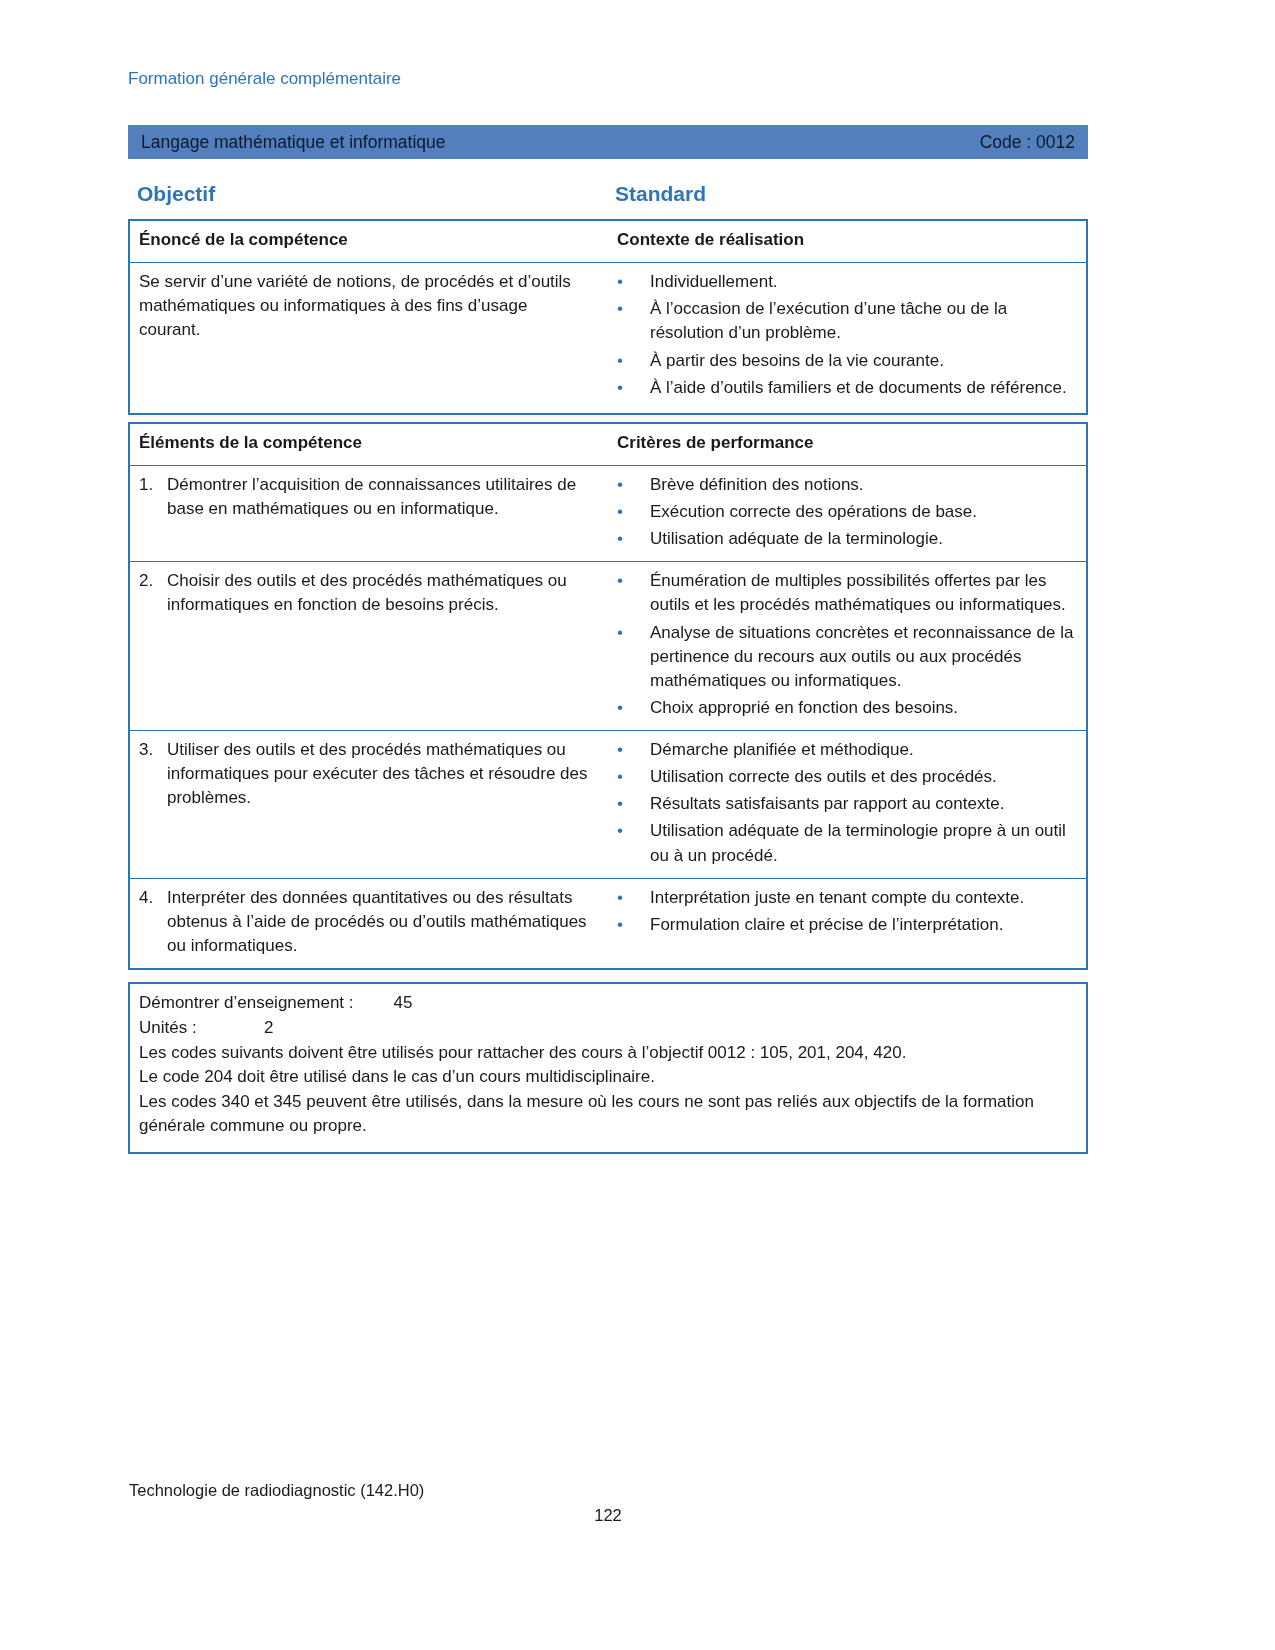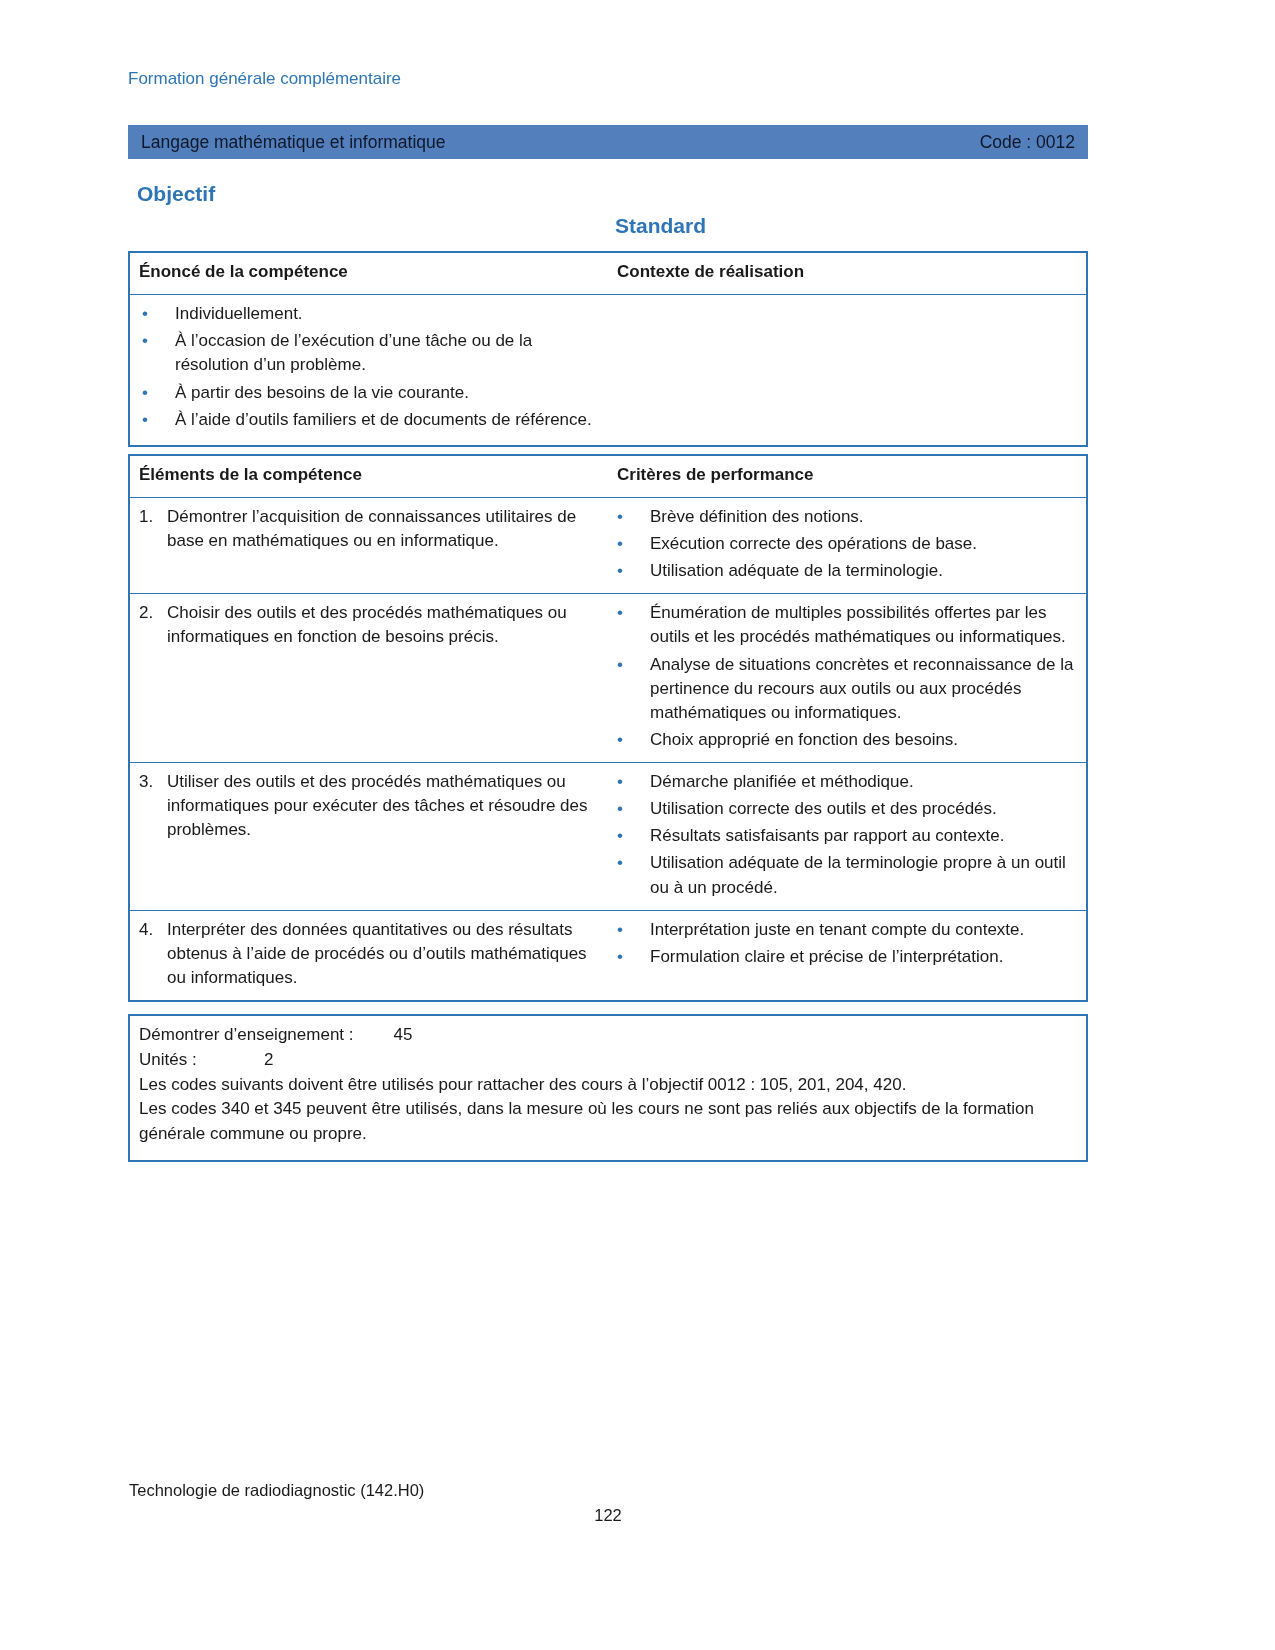--- a/index.html
+++ b/index.html
@@ -22,21 +22,21 @@
     background: var(--bar-bg, #5380bd); color: #0f172a;
     display: flex; justify-content: space-between; align-items: center;
     padding: 0 13px; font-size: 17.5px;
   }
 
   .headings {
     margin-top: 23px; display: grid; grid-template-columns: 475px 1fr;
     color: var(--accent, #2e75b6); font-weight: bold; font-size: 21px;
   }
   .headings .h-l { padding-left: 9px; }
-  .headings .h-r { padding-left: 12px; margin-top: 32px; }
+  .headings .h-r { padding-left: 12px; }
 
   .box { border: 2px solid var(--accent, #2e75b6); margin-top: 13px; font-size: 17px; line-height: 1.42; }
   .box2 { margin-top: 7px; }
   .box3 { margin-top: 12px; }
 
   .row { display: grid; grid-template-columns: 475px 1fr; }
   .row + .row { border-top: 1px solid var(--accent, #2e75b6); }
   .hdr { font-weight: bold; }
   .cell-l { padding: 7px 16px 10px 9px; }
   .cell-r { padding: 7px 10px 10px 12px; }
@@ -76,20 +76,23 @@
       <div class="h-l">Objectif</div>
       <div class="h-r">Standard</div>
     </div>
 
     <div class="box">
       <div class="row">
         <div class="cell-l hdr">Énoncé de la compétence</div>
         <div class="cell-r hdr">Contexte de réalisation</div>
       </div>
       <div class="row body">
+        <div class="cell-l">
+          <p>Se servir d’une variété de notions, de procédés et d’outils mathématiques ou informatiques à des fins d’usage courant.</p>
+        </div>
         <div class="cell-r">
           <div class="bullet">
             <span class="dot">•</span>
             <span>Individuellement.</span>
           </div>
           <div class="bullet">
             <span class="dot">•</span>
             <span>À l’occasion de l’exécution d’une tâche ou de la résolution d’un problème.</span>
           </div>
           <div class="bullet">
@@ -209,20 +212,21 @@
           <span class="act-label">Démontrer d’enseignement :</span>
           <span class="val-periods">45</span>
         </div>
         <div class="act-row">
           <span class="act-label">Unités :</span>
           <span>2</span>
         </div>
         <div class="act-row">
           <div class="prec-text">
             <p>Les codes suivants doivent être utilisés pour rattacher des cours à l’objectif 0012 : 105, 201, 204, 420.</p>
+            <p>Le code 204 doit être utilisé dans le cas d’un cours multidisciplinaire.</p>
             <p>Les codes 340 et 345 peuvent être utilisés, dans la mesure où les cours ne sont pas reliés aux objectifs de la formation générale commune ou propre.</p>
           </div>
         </div>
       </div>
     </div>
 
   </div>
 
   <div class="footer-left">Technologie de radiodiagnostic (142.H0)</div>
   <div class="page-num">122</div>

